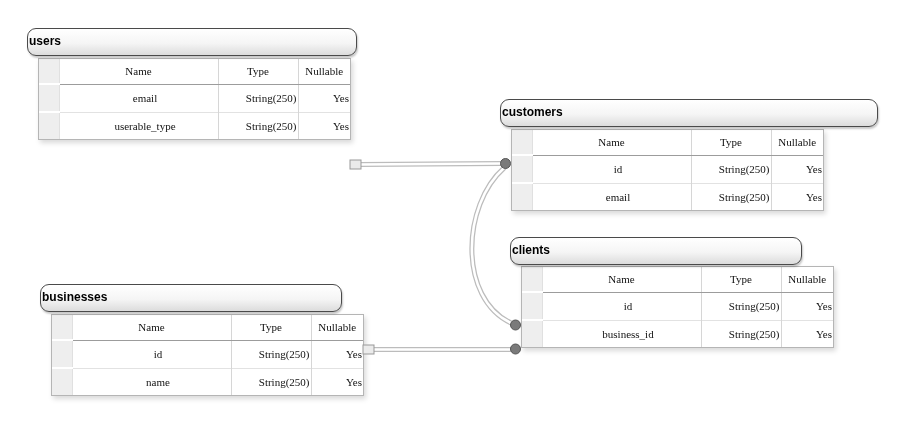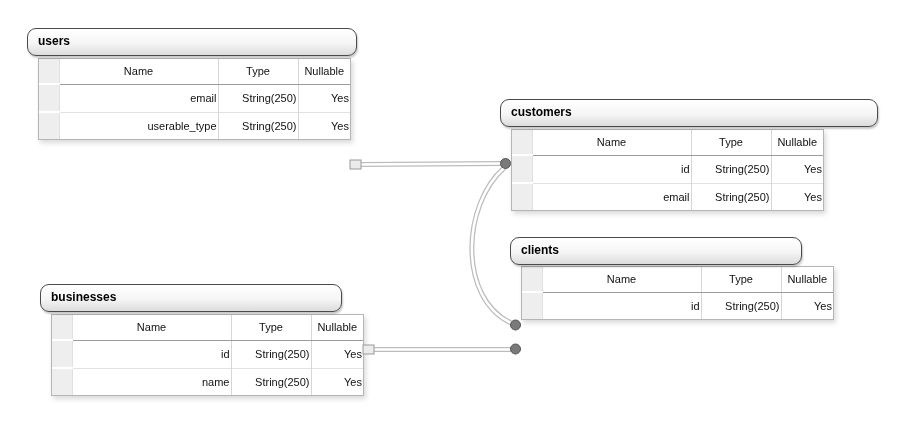--- a/index.html
+++ b/index.html
@@ -5,40 +5,40 @@
   html,body{margin:0;padding:0;background:#ffffff;}
   body{width:905px;height:443px;font-family:"Liberation Sans",sans-serif;}
   .canvas{position:relative;width:905px;height:443px;background:#ffffff;overflow:hidden;}
 
   .entity .tab{
     position:absolute;box-sizing:border-box;height:28px;z-index:2;
     border:1.5px solid #4a4a4a;border-radius:9px;
     background:linear-gradient(to bottom,#ffffff 0%,#f5f5f5 55%,#dcdcdc 100%);
     box-shadow:1px 2px 2px rgba(0,0,0,0.22);
     font-size:12px;font-weight:bold;color:#000;
-    line-height:25px;padding-left:10px;
+    line-height:25px;padding-left:1px;
   }
   .entity .gridwrap{
     position:absolute;z-index:1;background:#ffffff;
     border:1px solid #b5b5b5;
     box-shadow:2px 3px 5px rgba(0,0,0,0.15);
   }
-  table.cols{border-collapse:collapse;table-layout:fixed;font-size:11px;color:#111;}
+  table.cols{border-collapse:collapse;table-layout:fixed;font-size:11px;color:#111;font-family:Liberation Serif, serif;}
   table.cols col.c-icon{width:20px;}
   table.cols col.c-name{width:159px;}
   table.cols col.c-type{width:80px;}
   table.cols col.c-null{width:52px;}
   table.cols th{
     height:22px;font-weight:normal;text-align:center;
     border-bottom:1px solid #9c9c9c;background:#ffffff;
     white-space:nowrap;overflow:hidden;
   }
   table.cols td{height:24px;text-align:right;white-space:nowrap;overflow:hidden;}
   table.cols tbody tr + tr td{border-top:1px solid #e2e2e2;}
-  table.cols td.name{text-align:right;padding-left:14px;}
+  table.cols td.name{text-align:center;padding-left:14px;}
   table.cols th.type,table.cols td.type,
   table.cols th.null,table.cols td.null{border-left:1px solid #d6d6d6;}
   table.cols th.icon,table.cols td.icon{background:#eeeeee;border-right:1px solid #e0e0e0;}
   table.cols tbody td.icon{border-top:2px solid #ffffff;}
 
   #users .tab{left:27px;top:28px;width:330px;}
   #users .gridwrap{left:38px;top:58px;}
   #customers .tab{left:500px;top:99px;width:378px;}
   #customers .gridwrap{left:511px;top:129px;}
   #clients .tab{left:510px;top:237px;width:292px;}
@@ -168,20 +168,26 @@
             <th class="null">Nullable</th>
           </tr>
         </thead>
         <tbody>
           <tr>
             <td class="icon"></td>
             <td class="name">id</td>
             <td class="type">String(250)</td>
             <td class="null">Yes</td>
           </tr>
+          <tr>
+            <td class="icon"></td>
+            <td class="name">business_id</td>
+            <td class="type">String(250)</td>
+            <td class="null">Yes</td>
+          </tr>
         </tbody>
       </table>
     </div>
   </div>
 
   <div class="entity" id="businesses">
     <div class="tab">businesses</div>
     <div class="gridwrap">
       <table class="cols">
         <colgroup>

